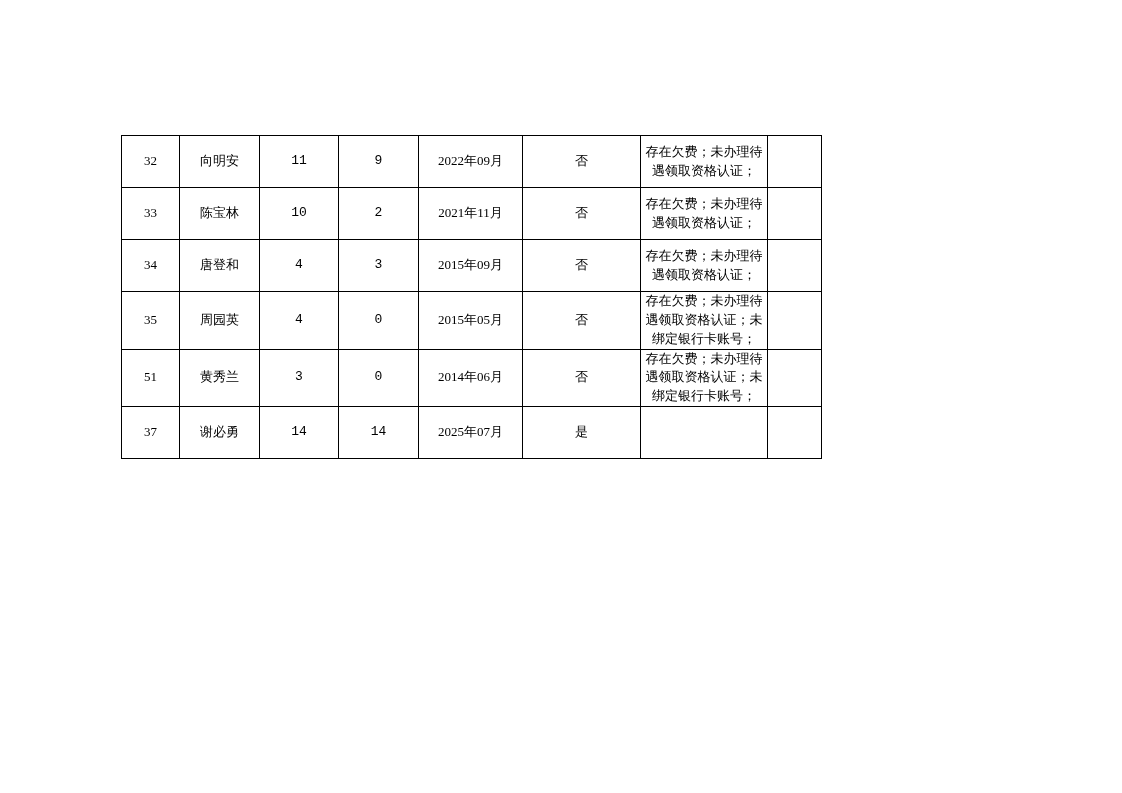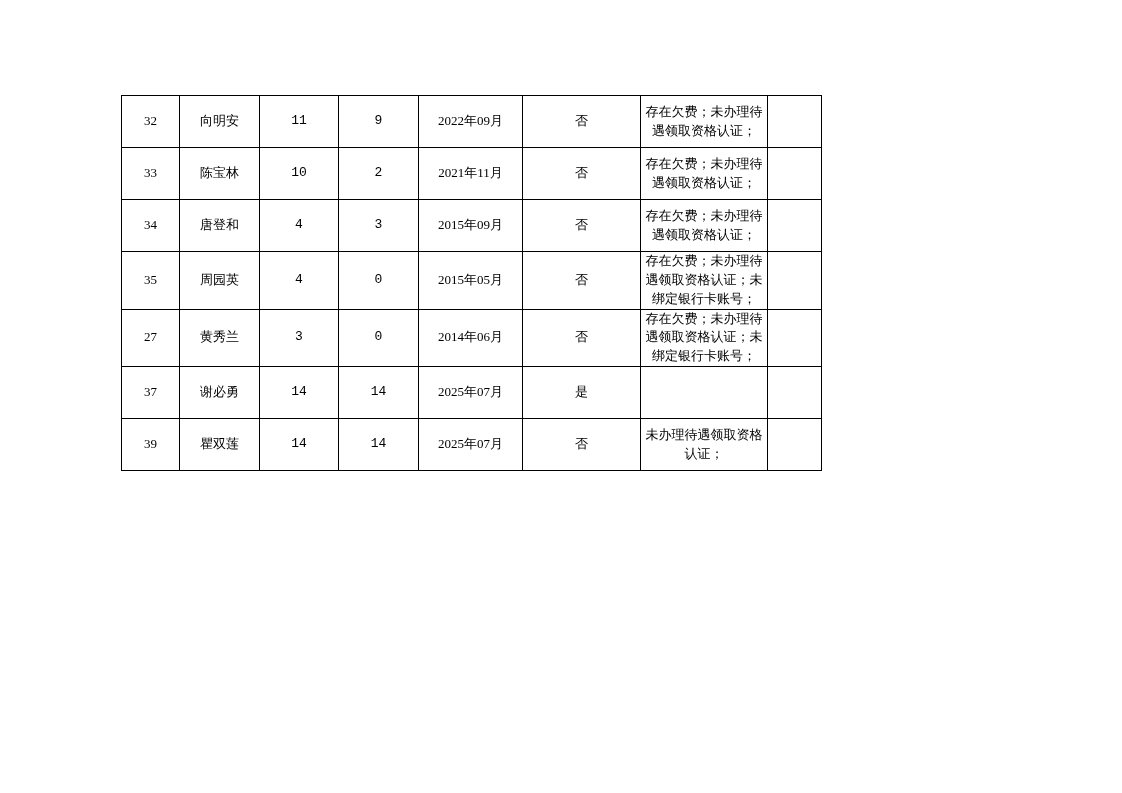--- a/index.html
+++ b/index.html
@@ -26,20 +26,21 @@
   .table-wrap {
     position: absolute;
     left: 121px;
     top: 95px;
     width: 700px;
   }
   table.data-table {
     border-collapse: collapse;
     table-layout: fixed;
     width: 700px;
+    margin-top: 40px;
   }
   table.data-table td {
     border: 1px solid #000000;
     padding: 0;
     vertical-align: middle;
     font-size: 13px;
     line-height: 1.45;
   }
   
   col.c-index { width: 58px; }
@@ -122,21 +123,21 @@
           <td class="cell-center">周园英</td>
           <td class="cell-center num">4</td>
           <td class="cell-center num">0</td>
           <td class="cell-center">2015年05月</td>
           <td class="cell-center">否</td>
           <td class="cell-note">存在欠费；未办理待遇领取资格认证；未绑定银行卡账号；</td>
           <td class="cell-center"></td>
         </tr>
 
         <tr class="row-xtall">
-          <td class="cell-center">27</td>
+          <td class="cell-center">51</td>
           <td class="cell-center">黄秀兰</td>
           <td class="cell-center num">3</td>
           <td class="cell-center num">0</td>
           <td class="cell-center">2014年06月</td>
           <td class="cell-center">否</td>
           <td class="cell-note">存在欠费；未办理待遇领取资格认证；未绑定银行卡账号；</td>
           <td class="cell-center"></td>
         </tr>
 
         <tr class="row-plain">
@@ -144,30 +145,20 @@
           <td class="cell-center">谢必勇</td>
           <td class="cell-center num">14</td>
           <td class="cell-center num">14</td>
           <td class="cell-center">2025年07月</td>
           <td class="cell-center">是</td>
           <td class="cell-note"></td>
           <td class="cell-center"></td>
         </tr>
 
 
-        <tr class="row-tall">
-          <td class="cell-center">39</td>
-          <td class="cell-center">瞿双莲</td>
-          <td class="cell-center num">14</td>
-          <td class="cell-center num">14</td>
-          <td class="cell-center">2025年07月</td>
-          <td class="cell-center">否</td>
-          <td class="cell-note">未办理待遇领取资格认证；</td>
-          <td class="cell-center"></td>
-        </tr>
 
 
 
 
       </tbody>
     </table>
   </div>
 </div>
 
 </body></html>

